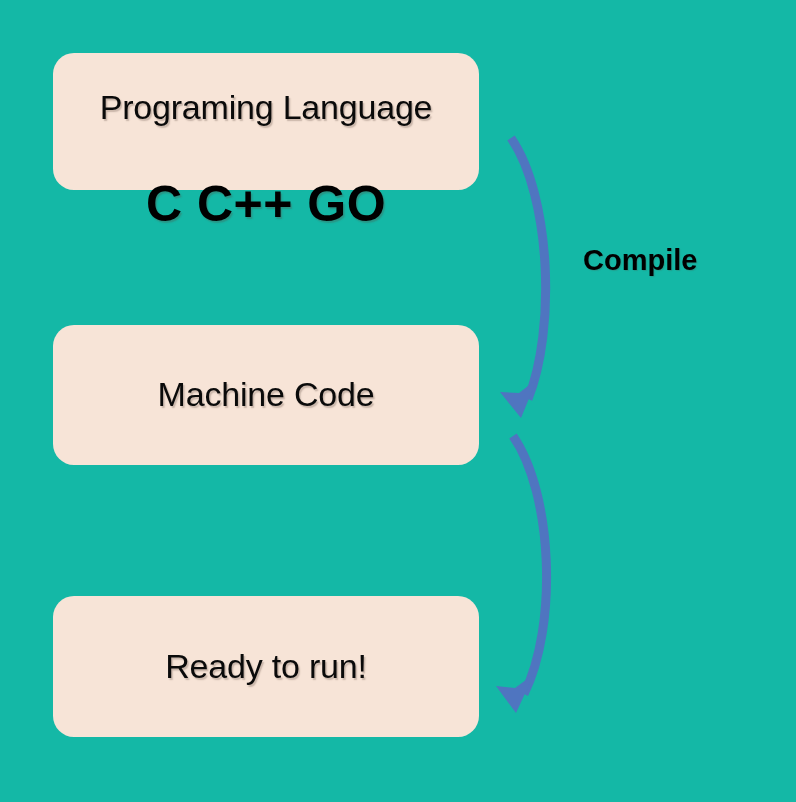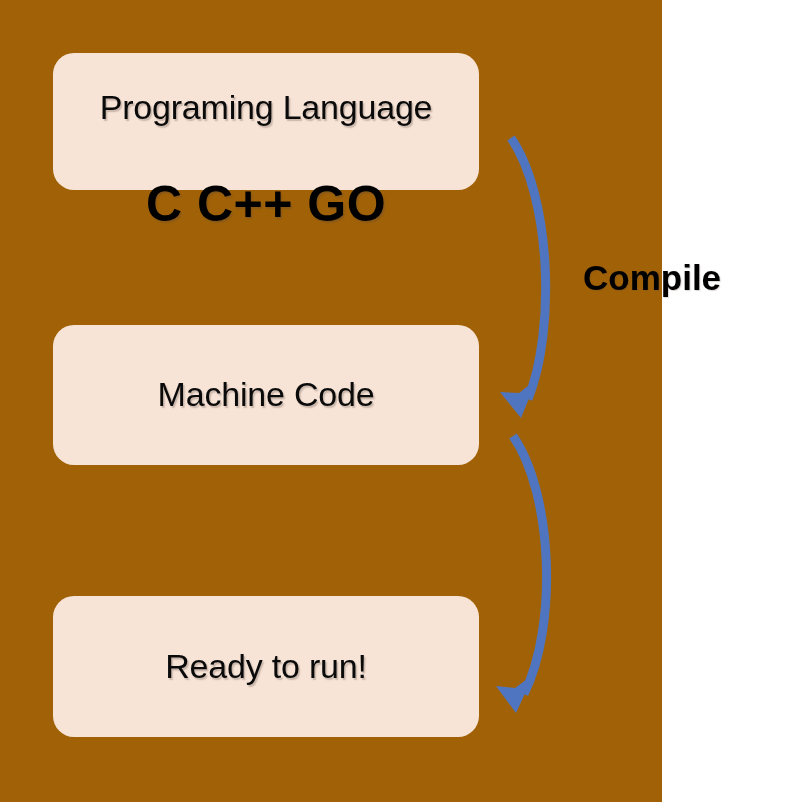--- a/index.html
+++ b/index.html
@@ -9,23 +9,23 @@
     background: #ffffff;
   }
   body {
     width: 796px;
     height: 802px;
     font-family: "Liberation Sans", sans-serif;
     overflow: hidden;
   }
   #canvas {
     position: relative;
-    width: 662px;
+    width: 796px;
     height: 802px;
-    background: #a16207;
+    background: #14b8a6;
   }
 
   
   .proc-box {
     position: absolute;
     left: 53px;
     width: 426px;
     background: #F7E4D7;
     border-radius: 21px;
     box-sizing: border-box;
@@ -78,23 +78,23 @@
     top: 0;
     width: 796px;
     height: 802px;
     pointer-events: none;
   }
 
   
   #compile-label {
     position: absolute;
     left: 583px;
-    top: 258px;
+    top: 244px;
     font-family: "Liberation Sans", sans-serif;
-    font-size: 35px;
+    font-size: 29px;
     font-weight: 700;
     color: #000000;
     letter-spacing: 0px;
     white-space: nowrap;
     text-shadow: 1px 1px 1px rgba(90,70,60,0.22);
   }
 </style>
 </head>
 <body>
 

